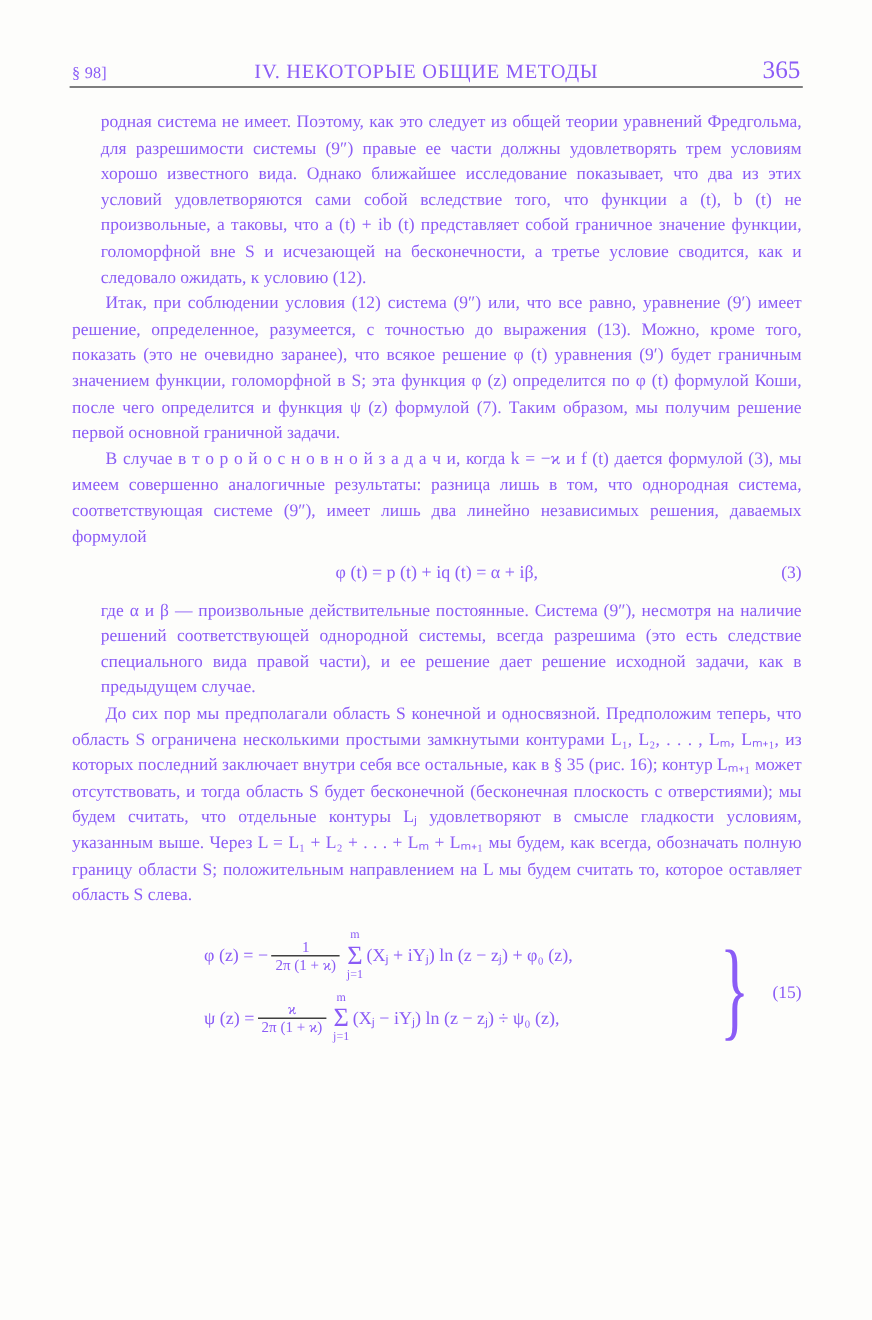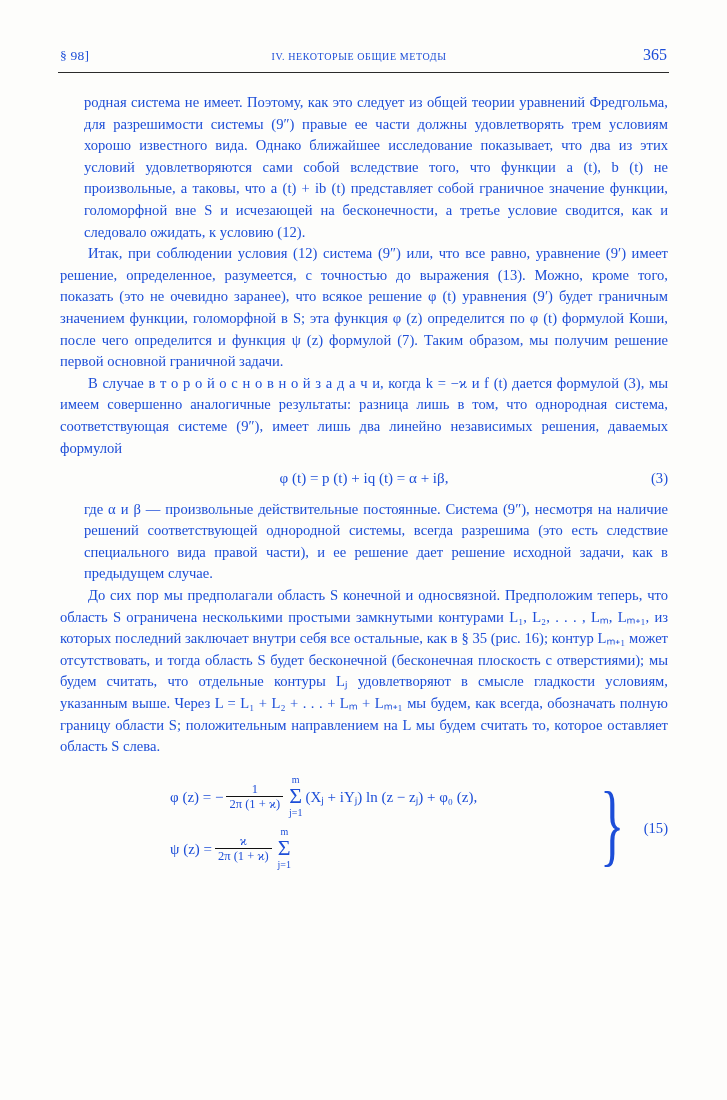--- a/index.html
+++ b/index.html
@@ -6,49 +6,49 @@
     margin: 0;
     padding: 0;
     background: #ffffff;
   }
   .page {
     position: relative;
     width: 727px;
     height: 1100px;
     background: #fdfdfb;
     font-family: "Liberation Serif", serif;
-    color: #1d4ed8;
+    color: #8b5cf6;
     box-sizing: border-box;
     overflow: hidden;
   }
   .header {
     position: absolute;
     top: 46px;
     left: 60px;
     right: 60px;
     height: 22px;
     display: flex;
     align-items: baseline;
     justify-content: space-between;
   }
   .header .hdr-left {
     font-size: 13.5px;
     font-family: "Liberation Serif", serif;
     letter-spacing: 0.2px;
   }
   .header .hdr-center {
-    font-size: 10px;
+    font-size: 17px;
     font-variant: small-caps;
     letter-spacing: 0.6px;
     flex: 1;
     text-align: center;
     padding-right: 14px;
   }
   .header .hdr-right {
-    font-size: 16px;
+    font-size: 21px;
   }
   .rule {
     position: absolute;
     left: 58px;
     right: 58px;
     top: 72px;
     border-bottom: 1px solid #2b2b2b;
     height: 0;
   }
   .body {
@@ -209,20 +209,21 @@
           <span>ψ (z) =</span>
           <span class="frac">
             <span class="num">ϰ</span>
             <span class="den">2π (1 + ϰ)</span>
           </span>
           <span class="sum">
             <span class="lim-top">m</span>
             <span class="sigma">Σ</span>
             <span class="lim-bot">j=1</span>
           </span>
+          <span>(Xⱼ − iYⱼ) ln (z − zⱼ) ÷ ψ₀ (z),</span>
         </div>
 
       </div>
       <div class="brace">}</div>
       <div class="big-eq-num">(15)</div>
     </div>
 
   </div>
 </div>
 

